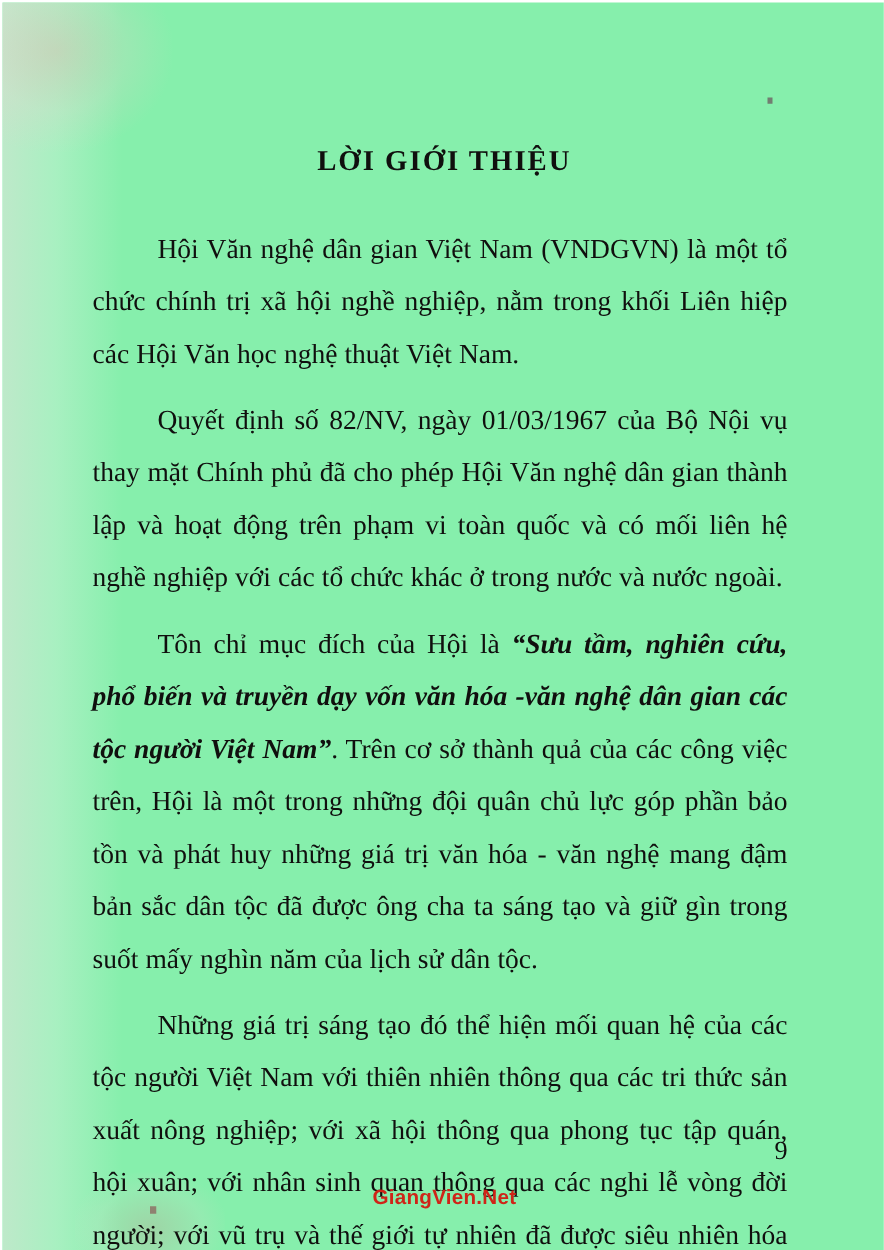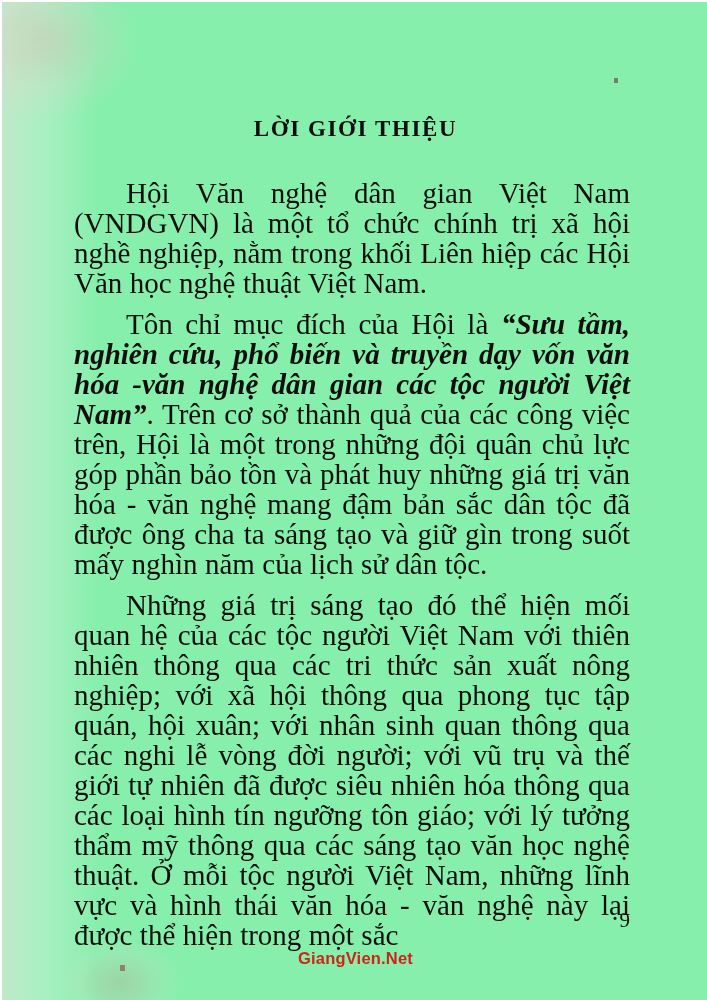--- a/index.html
+++ b/index.html
@@ -76,22 +76,22 @@
   
   .body-col {
     position: absolute;
     left: 72px;
     top: 176px;
     width: 556px;
   }
 
   .para {
     margin: 0 0 11px 0;
-    font-size: 29px;
-    line-height: 30px;
+    font-size: 22px;
+    line-height: 42px;
     text-align: justify;
     text-indent: 52px;
     word-spacing: 0.2px;
     hyphens: none;
   }
   .para:last-child { margin-bottom: 0; }
 
   .quote-em {
     font-style: italic;
     font-weight: 700;
@@ -130,20 +130,21 @@
   <div class="scan-blush-bottom"></div>
   <div class="scan-speck s1"></div>
   <div class="scan-speck s2"></div>
 
   <h1 class="doc-title">LỜI GIỚI THIỆU</h1>
 
   <div class="body-col">
 
     <p class="para">Hội Văn nghệ dân gian Việt Nam (VNDGVN) là một tổ chức chính trị xã hội nghề nghiệp, nằm trong khối Liên hiệp các Hội Văn học nghệ thuật Việt Nam.</p>
 
+    <p class="para">Quyết định số 82/NV, ngày 01/03/1967 của Bộ Nội vụ thay mặt Chính phủ đã cho phép Hội Văn nghệ dân gian thành lập và hoạt động trên phạm vi toàn quốc và có mối liên hệ nghề nghiệp với các tổ chức khác ở trong nước và nước ngoài.</p>
 
     <p class="para"><span>Tôn chỉ mục đích của Hội là </span><span class="quote-em">“Sưu tầm, nghiên cứu, phổ biến và truyền dạy vốn văn hóa -văn nghệ dân gian các tộc người Việt Nam”</span><span>. Trên cơ sở thành quả của các công việc trên, Hội là một trong những đội quân chủ lực góp phần bảo tồn và phát huy những giá trị văn hóa - văn nghệ mang đậm bản sắc dân tộc đã được ông cha ta sáng tạo và giữ gìn trong suốt mấy nghìn năm của lịch sử dân tộc.</span></p>
 
     <p class="para">Những giá trị sáng tạo đó thể hiện mối quan hệ của các tộc người Việt Nam với thiên nhiên thông qua các tri thức sản xuất nông nghiệp; với xã hội thông qua phong tục tập quán, hội xuân; với nhân sinh quan thông qua các nghi lễ vòng đời người; với vũ trụ và thế giới tự nhiên đã được siêu nhiên hóa thông qua các loại hình tín ngưỡng tôn giáo; với lý tưởng thẩm mỹ thông qua các sáng tạo văn học nghệ thuật. Ở mỗi tộc người Việt Nam, những lĩnh vực và hình thái văn hóa - văn nghệ này lại được thể hiện trong một sắc</p>
 
   </div>
 
   <div class="page-number">9</div>
 
   <div class="watermark">GiangVien.Net</div>

